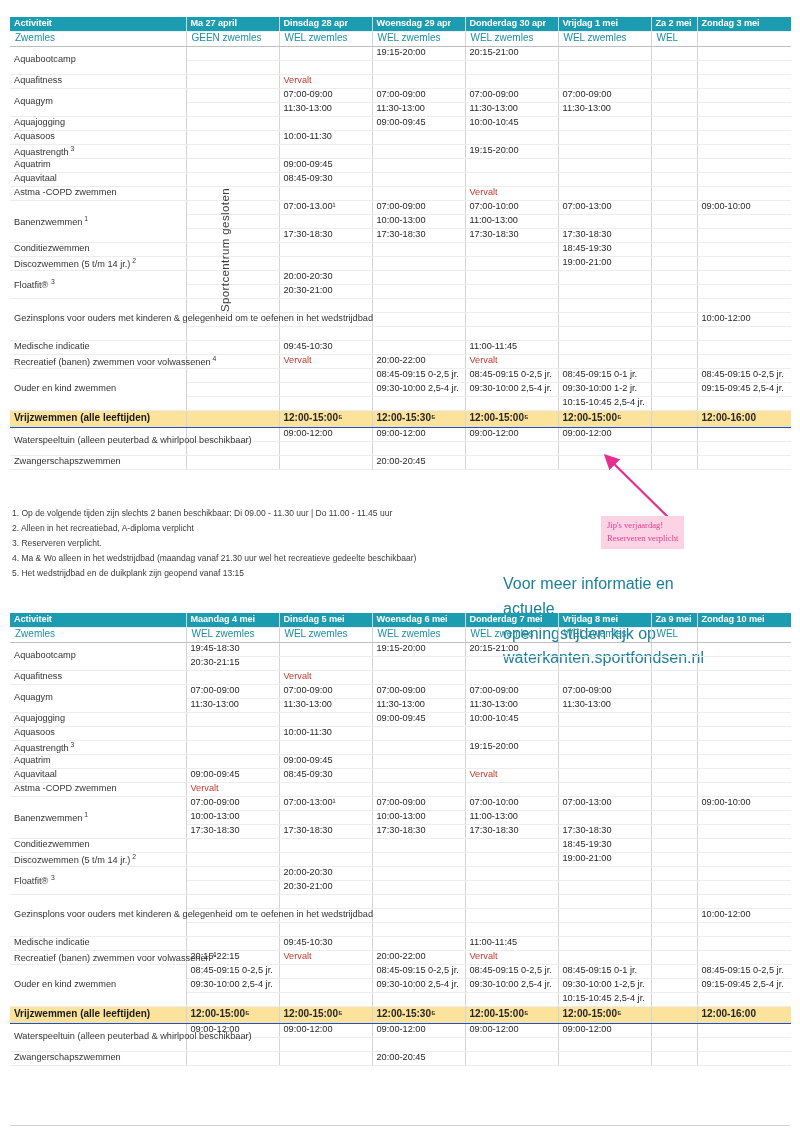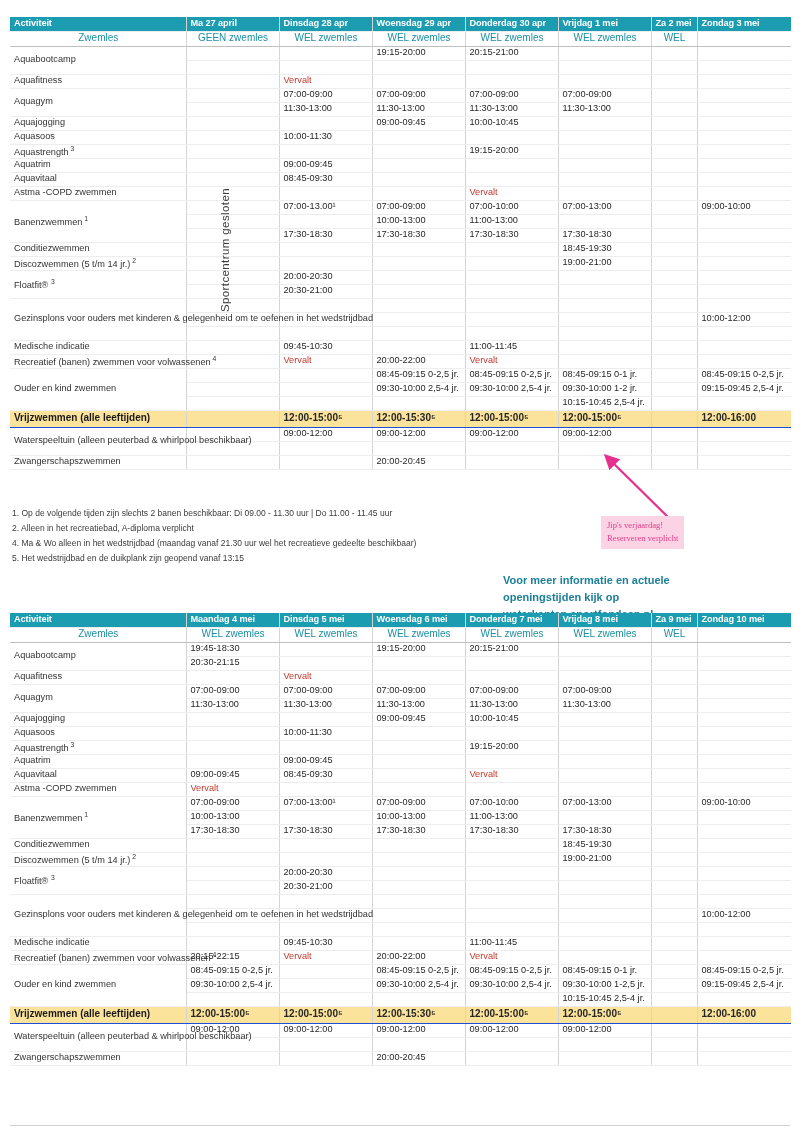--- a/index.html
+++ b/index.html
@@ -55,21 +55,20 @@
     letter-spacing: -0.1px;
   }
   thead th:last-child { border-right: none; }
 
   tr.zwemles td {
     color: #1b8fa3;
     font-size: 10px;
     height: 15px;
     border-bottom: 1px solid #bfbfbf;
     padding-left: 5px;
-    text-align: center;
   }
   tr.zwemles td.act { color: #1b8fa3; }
 
   td.act {
     color: #333333;
     font-size: 10.2px;
     padding-left: 5px;
     border-right: 1px solid #d4d4d4;
     white-space: normal;
     line-height: 1.25;
@@ -145,22 +144,22 @@
     height: 80px;
     pointer-events: none;
   }
 
   
   .promo {
     position: absolute;
     left: 503px;
     top: 572px;
     color: #1b7f99;
-    font-size: 11px;
-    font-weight: bold;
+    font-size: 16px;
+    font-weight: normal;
     line-height: 1.55;
   }
 
   .tbl2-wrap { position: absolute; left: 0; top: 613px; width: 800px; }
   .tbl1-wrap { position: absolute; left: 0; top: 17px; width: 800px; }
   .bottom-rule {
     position: absolute; left: 10px; top: 1125px;
     width: 780px; height: 1px; background: #cfcfcf;
   }
 </style>
@@ -497,20 +496,21 @@
         </tbody>
     </table>
     <div class="vert-wrap">
       <span class="vert-text">Sportcentrum gesloten</span>
     </div>
   </div>
 
   <div class="footnotes">
     <div>1. Op de volgende tijden zijn slechts 2 banen beschikbaar: Di 09.00 - 11.30 uur | Do 11.00 - 11.45  uur</div>
     <div>2. Alleen in het recreatiebad, A-diploma verplicht</div>
+    <div>3. Reserveren verplicht.</div>
     <div>4. Ma &amp; Wo alleen in het wedstrijdbad (maandag vanaf 21.30 uur wel het recreatieve gedeelte beschikbaar)</div>
     <div>5. Het wedstrijdbad en de duikplank zijn geopend vanaf 13:15</div>
   </div>
 
   <svg class="arrow-svg" viewBox="0 0 90 80">
     <defs>
       <marker id="ah" markerWidth="7" markerHeight="7" refX="5" refY="3.5" orient="auto">
         <polygon points="0 0, 7 3.5, 0 7" fill="#e7308d"></polygon>
       </marker>
     </defs>

